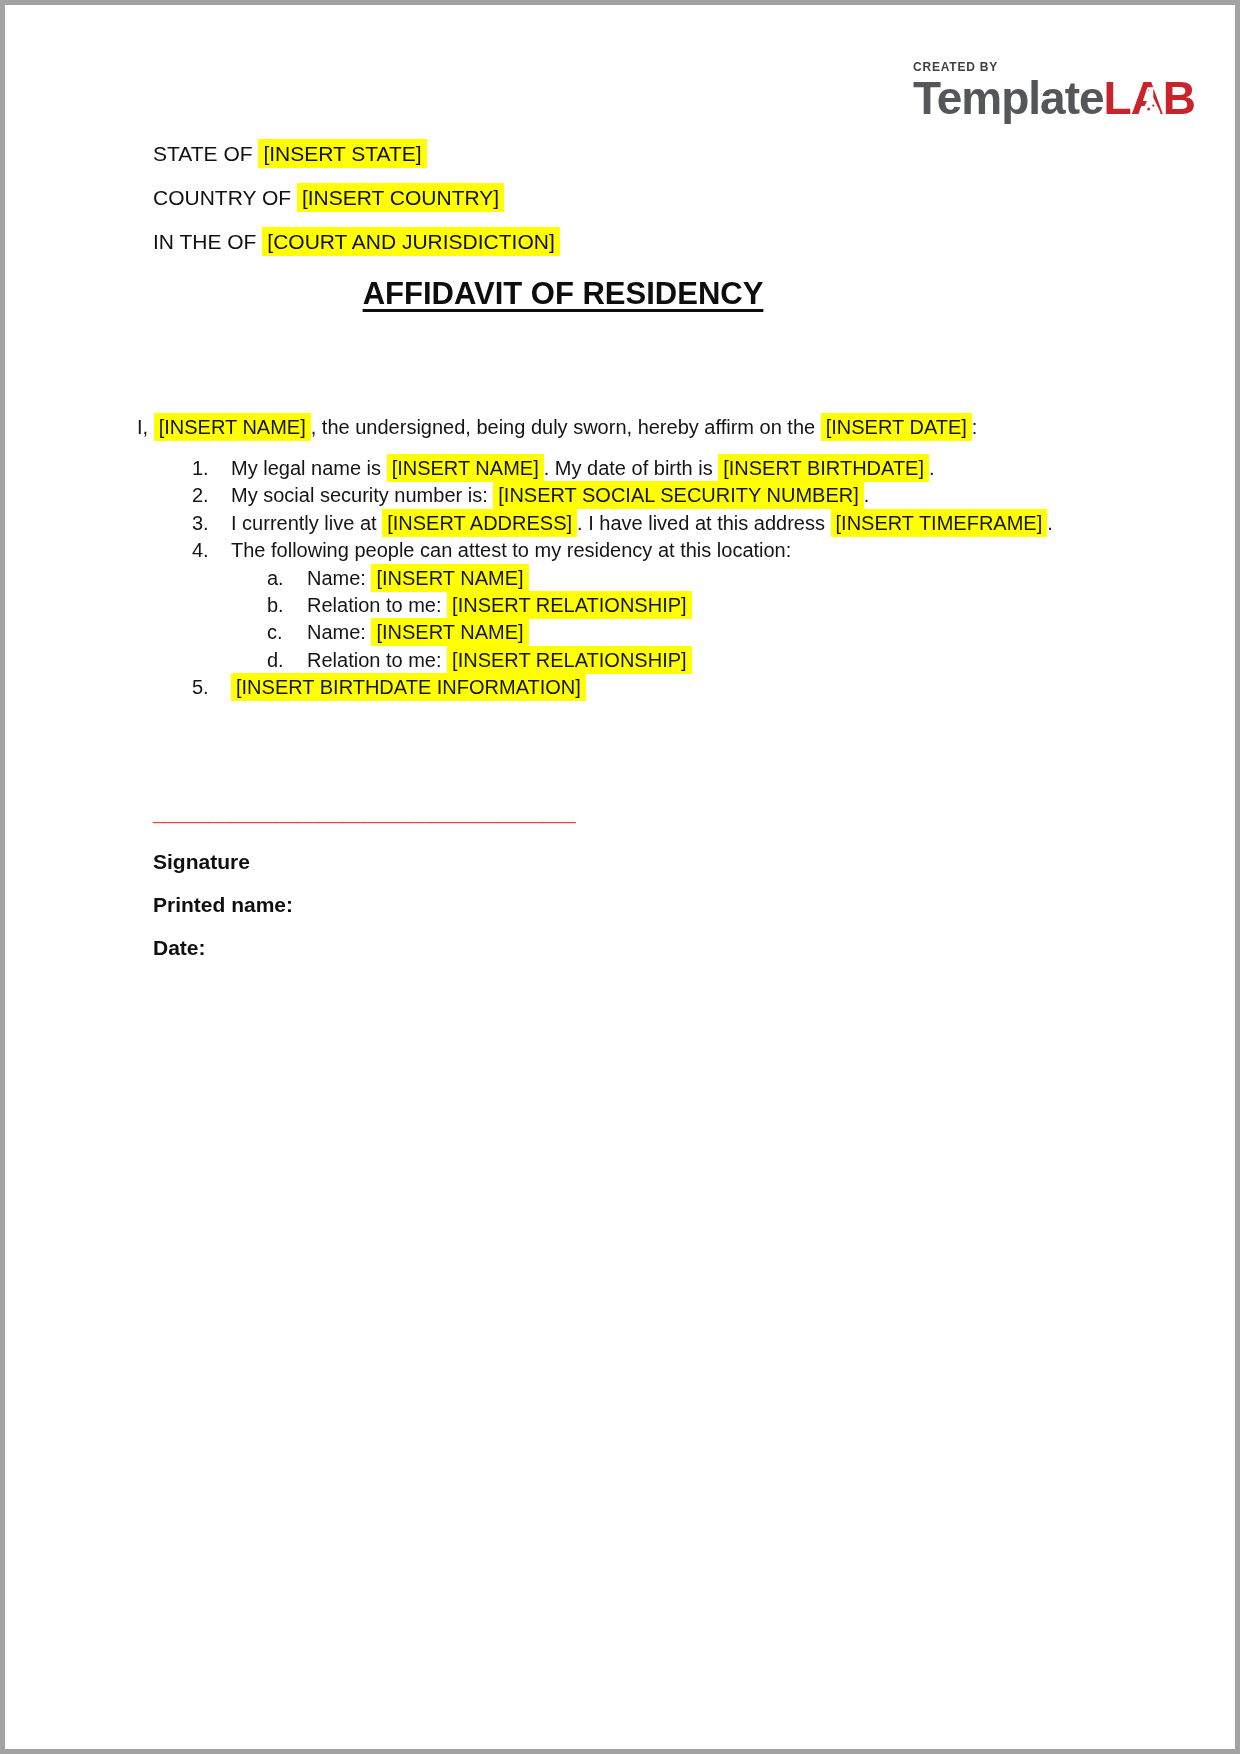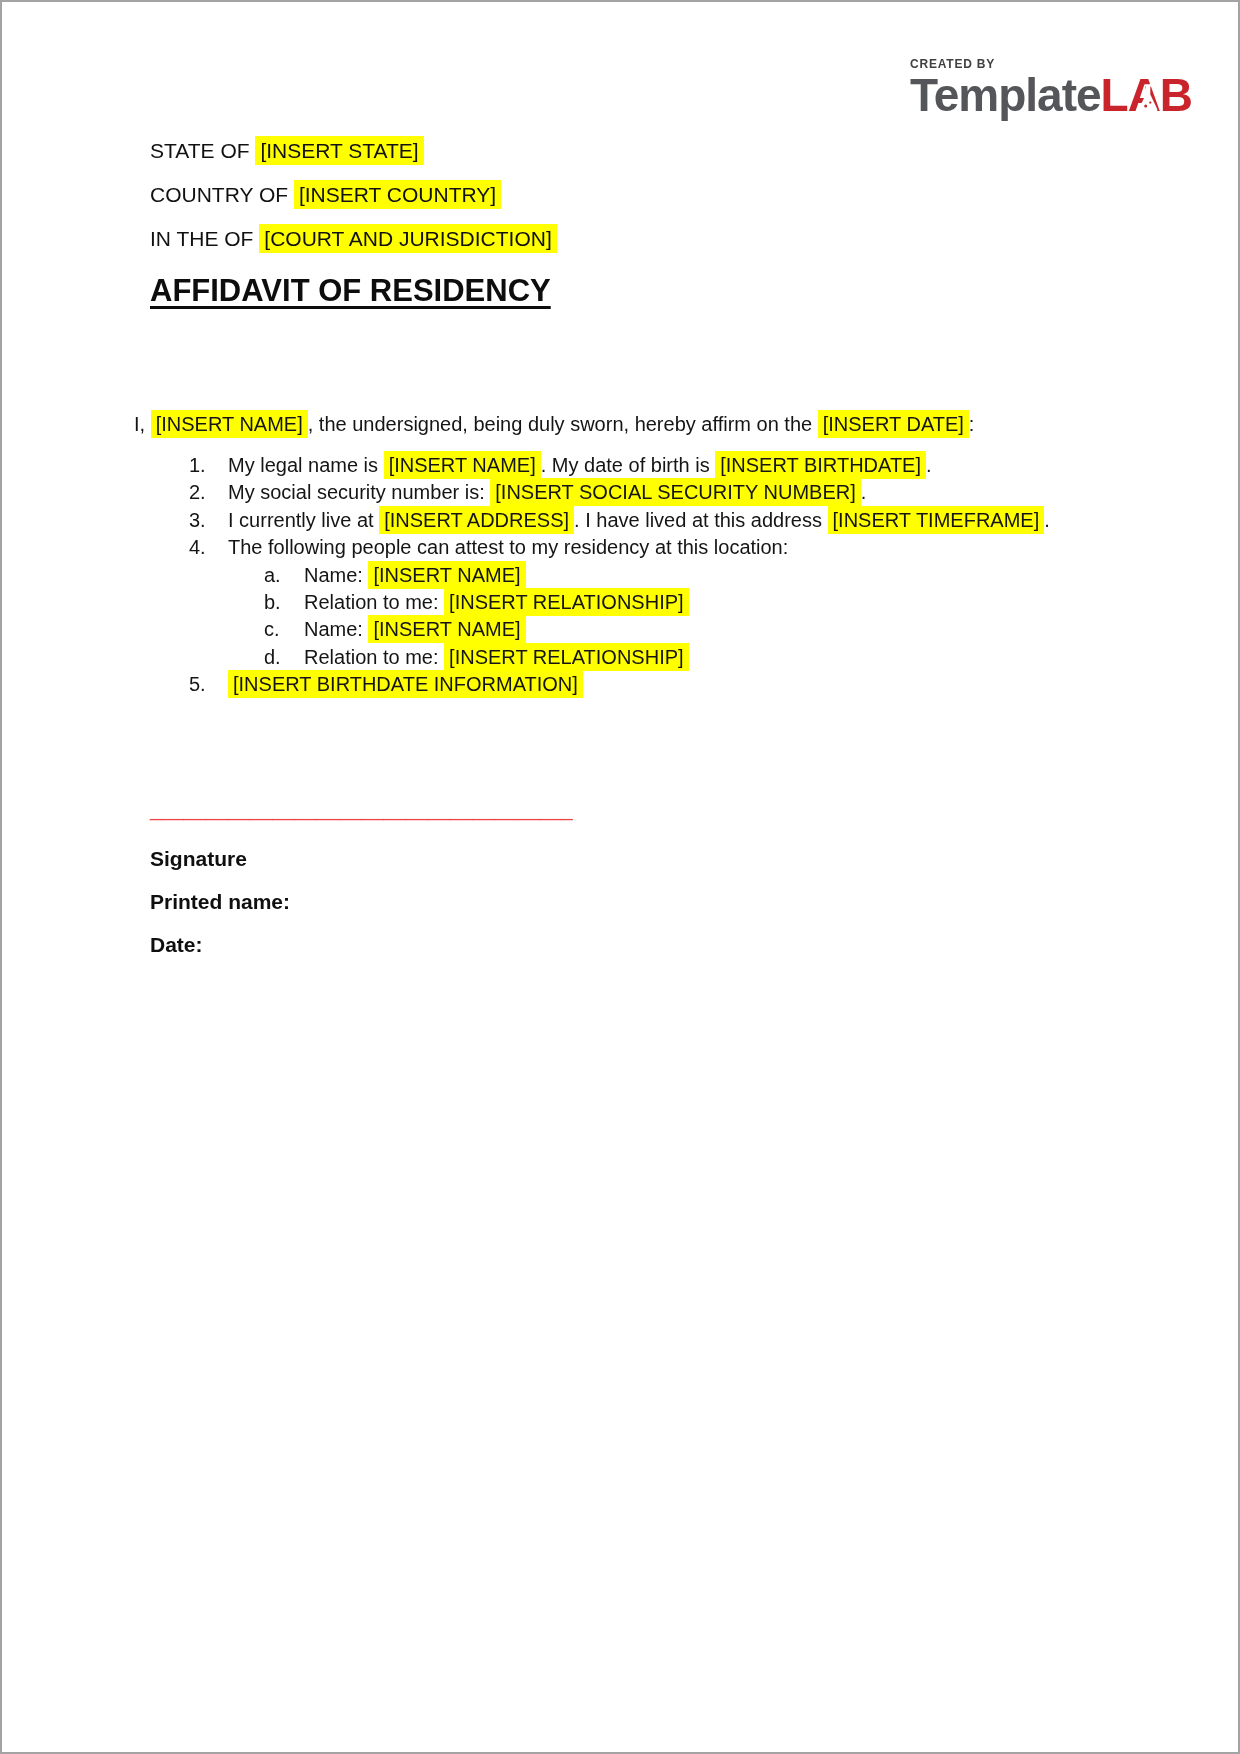--- a/index.html
+++ b/index.html
@@ -5,21 +5,21 @@
   html,body{margin:0;padding:0;background:#ffffff;}
   .page{
     position:relative;
     width:1240px;height:1754px;
     margin:0 auto;
     background:#ffffff;
     font-family:"Liberation Sans", sans-serif;
     color:#121212;
     overflow:hidden;
     box-sizing:border-box;
-    border:2px solid #a3a3a3;
+    border:5px solid #a3a3a3;
   }
   
   .logo{position:absolute;top:56px;left:908px;}
   .created-by{
     font-size:12px;font-weight:700;color:#414042;
     letter-spacing:.8px;line-height:12px;display:block;
   }
   .brand{
     position:relative;display:block;margin-top:1px;
     font-size:46px;font-weight:700;letter-spacing:-1px;line-height:48px;
@@ -30,21 +30,21 @@
   
   .header-line{
     position:absolute;left:148px;
     font-size:21px;font-weight:400;line-height:30px;white-space:nowrap;color:#111;
   }
   #line1{top:134px;} #line2{top:178px;} #line3{top:222px;}
   .hl{background:var(--hl,#FFFF00);padding:3px 5px;}
   
   .doc-title{
     position:absolute;top:270px;left:148px;width:820px;
-    text-align:left;font-size:31px;font-weight:700;color:#0d0d0d;line-height:38px;
+    text-align:center;font-size:31px;font-weight:700;color:#0d0d0d;line-height:38px;
   }
   .doc-title .underlined{
     text-decoration:underline;
     text-decoration-thickness:3px;
     text-underline-offset:5px;
   }
   
   .intro{
     position:absolute;top:407px;left:132px;
     font-size:20px;line-height:30px;white-space:nowrap;color:#151515;

